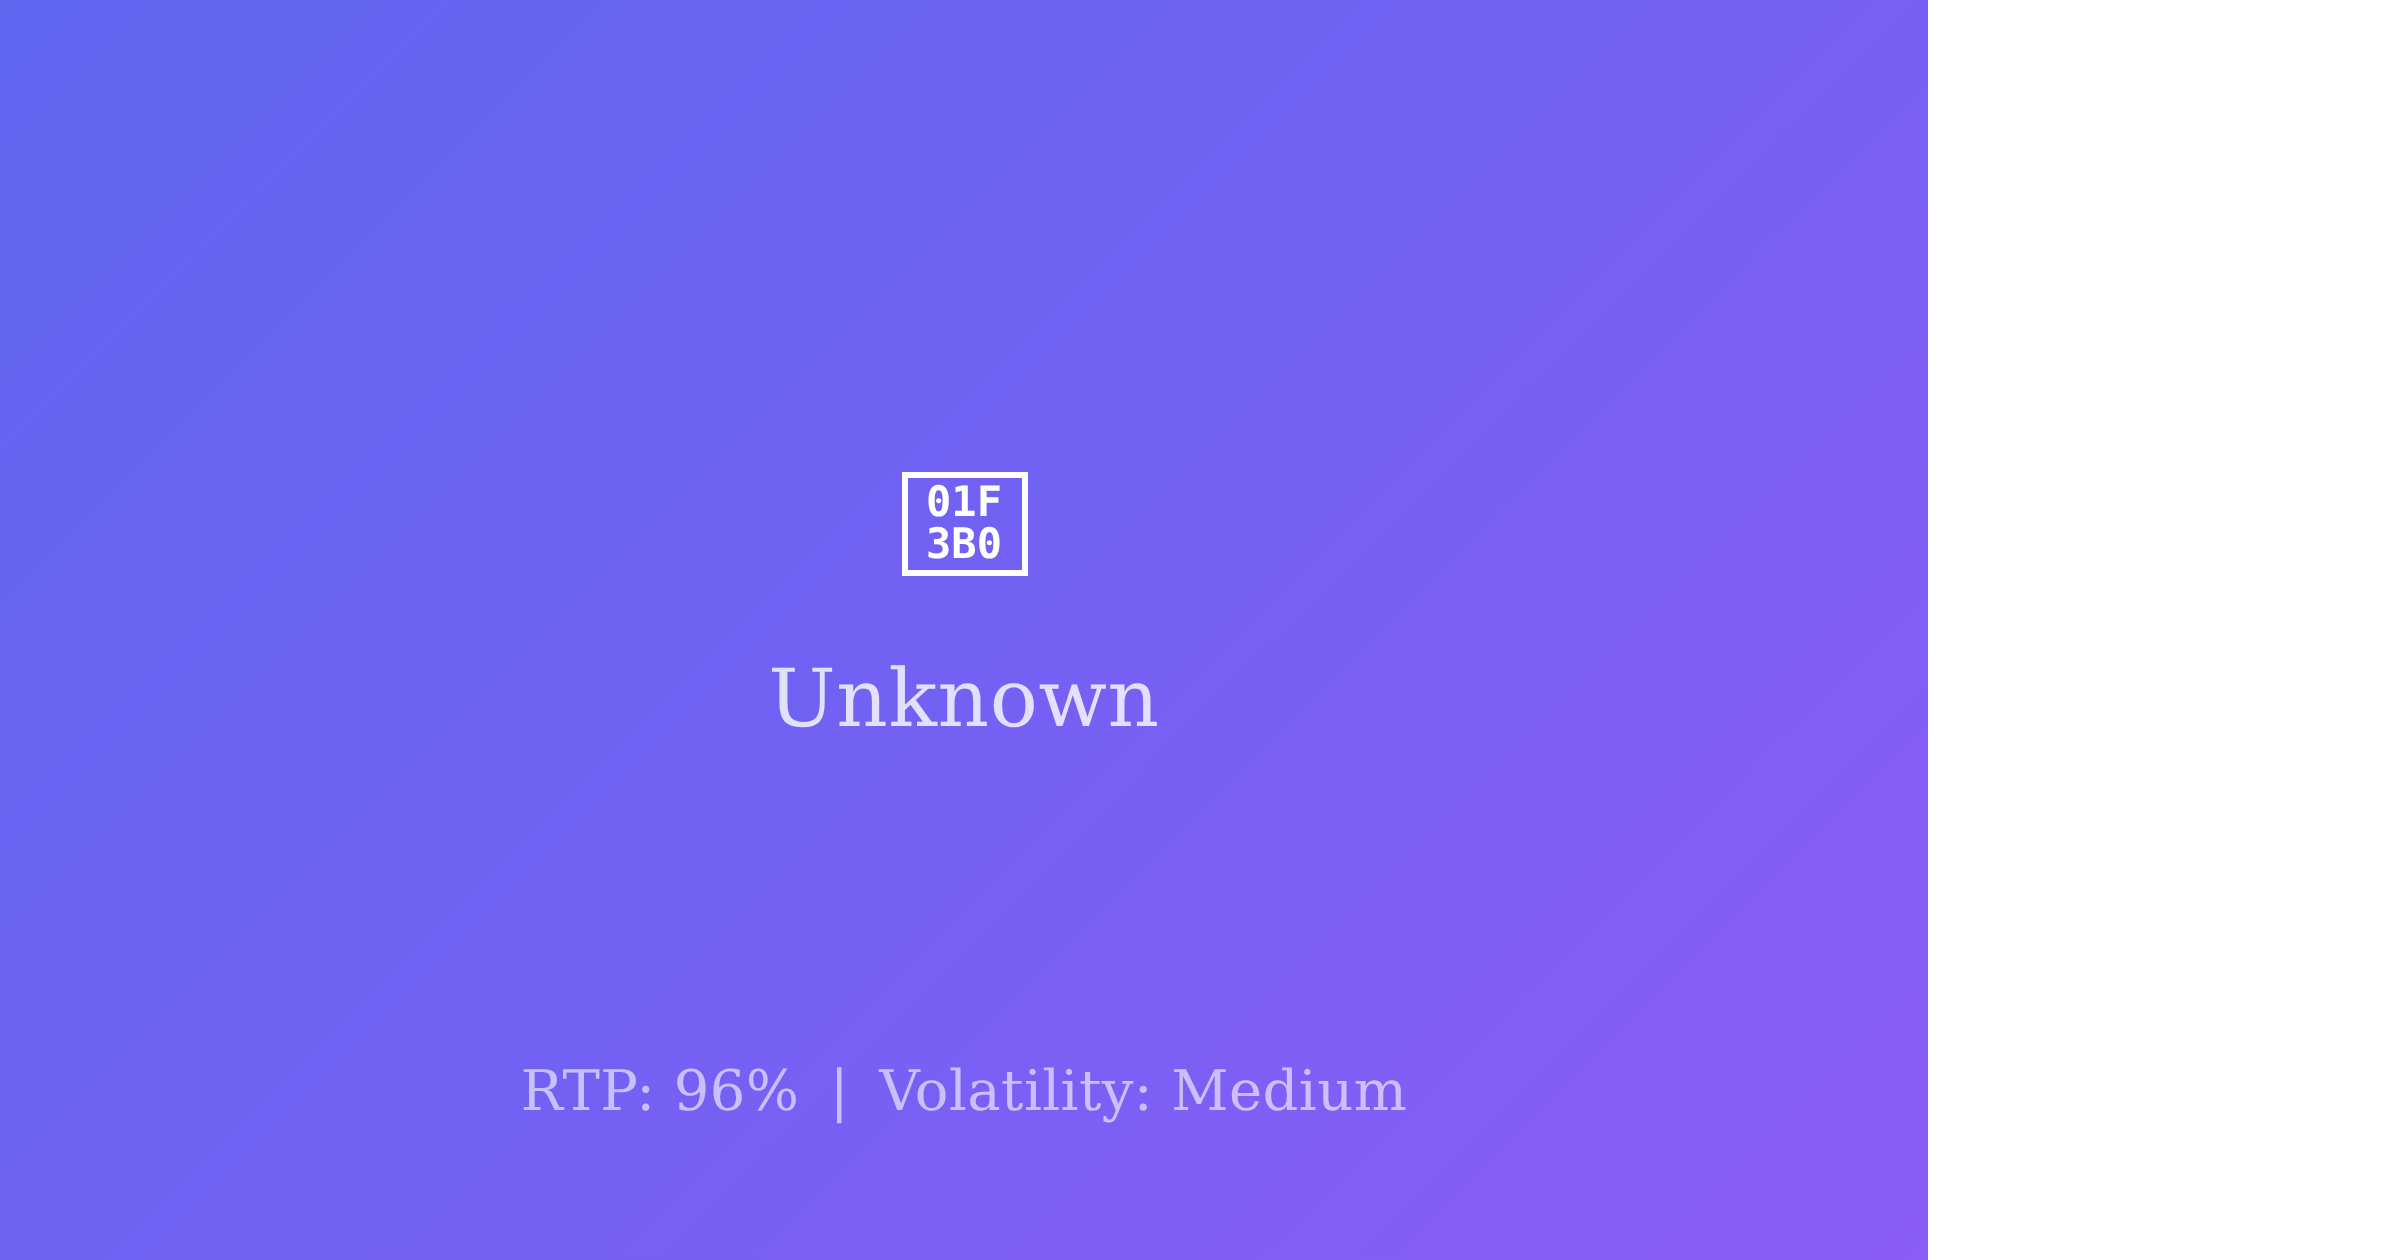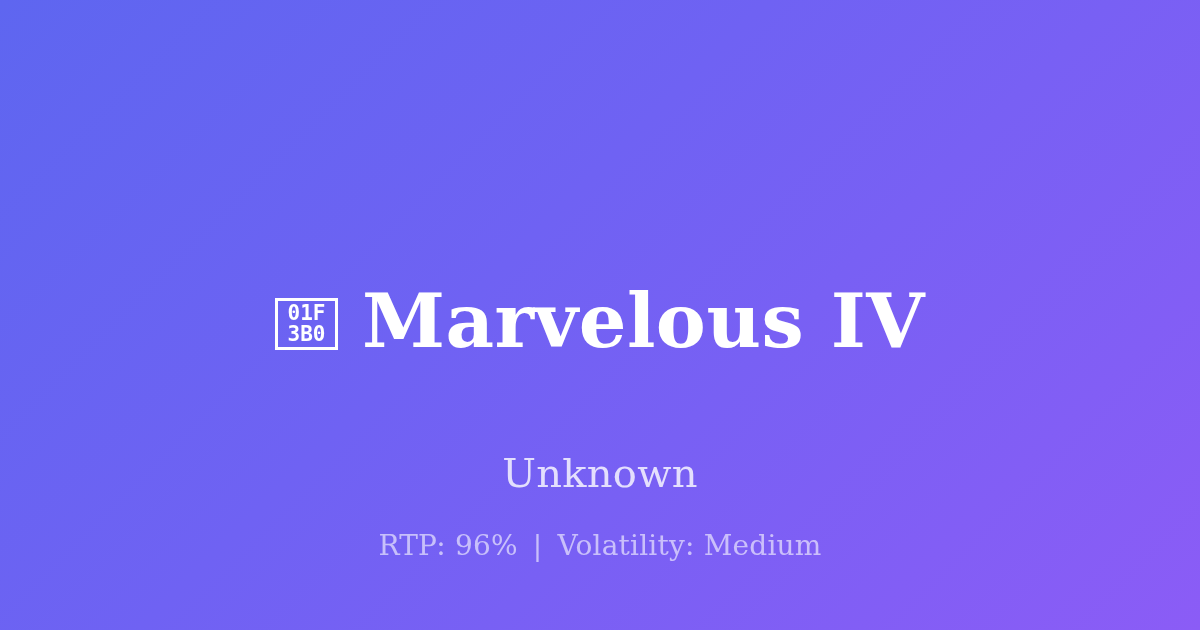--- a/index.html
+++ b/index.html
@@ -9,21 +9,21 @@
 
   body {
     width: 1200px;
     height: 630px;
     overflow: hidden;
     font-family: "DejaVu Serif", "Liberation Serif", serif;
   }
 
   .og-card {
     position: relative;
-    width: 1200px;
+    width: 964px;
     height: 630px;
     box-sizing: border-box;
     background: linear-gradient(135deg, #5e66f0 0%, #6f62f3 42%, #8b5cf6 100%);
     display: flex;
     flex-direction: column;
     align-items: center;
     overflow: hidden;
   }
 
   
@@ -118,21 +118,20 @@
 
   <div class="hero">
 
     <div class="title-row">
 
       <span class="tofu">
         <span class="tofu-line">01F</span>
         <span class="tofu-line">3B0</span>
       </span>
 
-      <h1 class="title">Marvelous IV</h1>
 
     </div>
 
     <div class="subtitle">Unknown</div>
 
   </div>
 
   <div class="meta">
     <span>RTP:</span>
     <span>96%</span>

